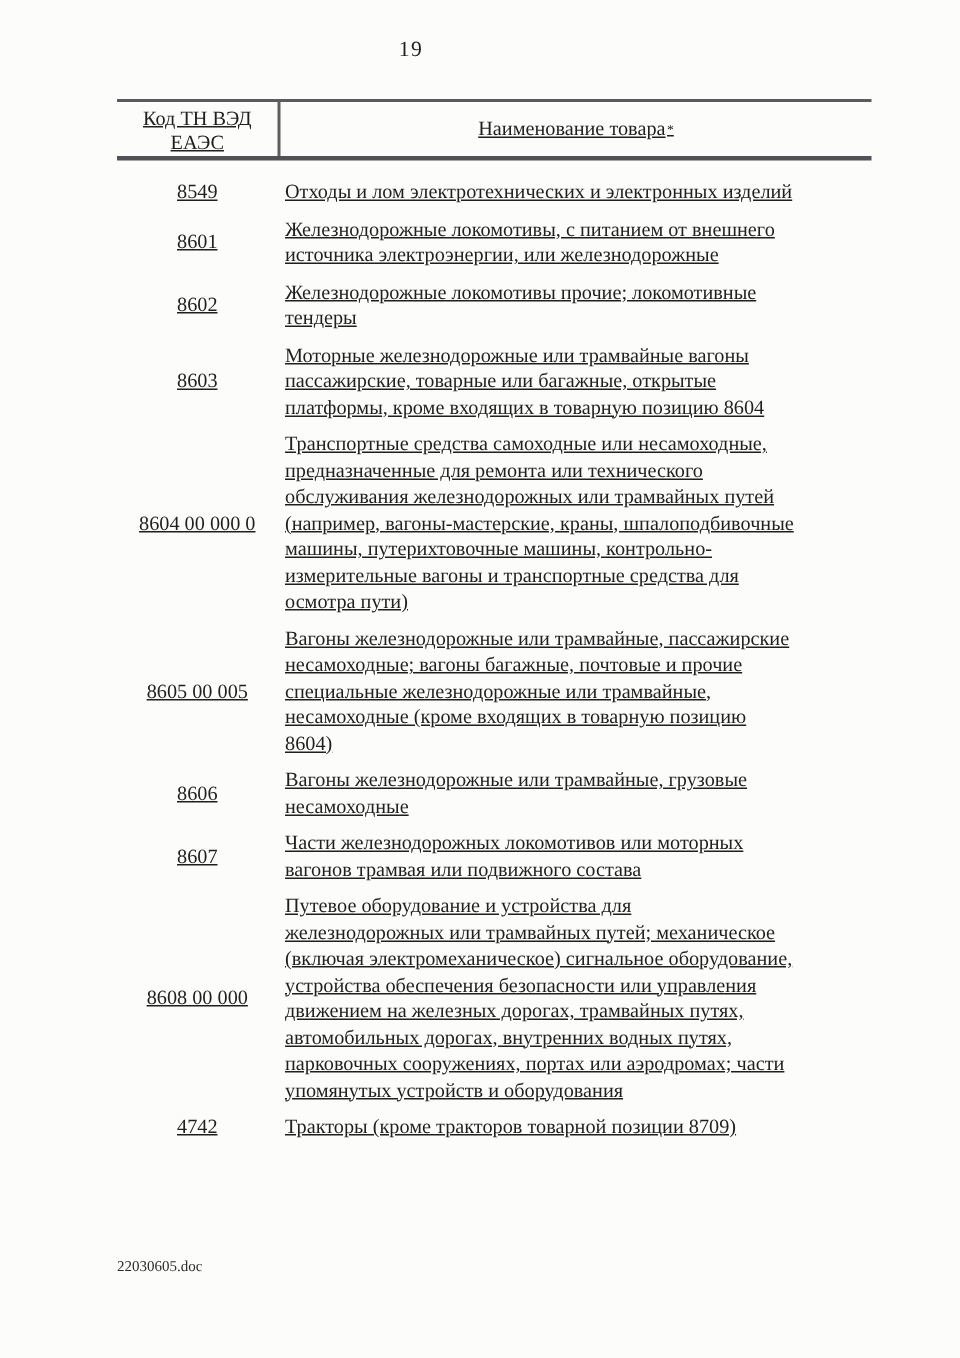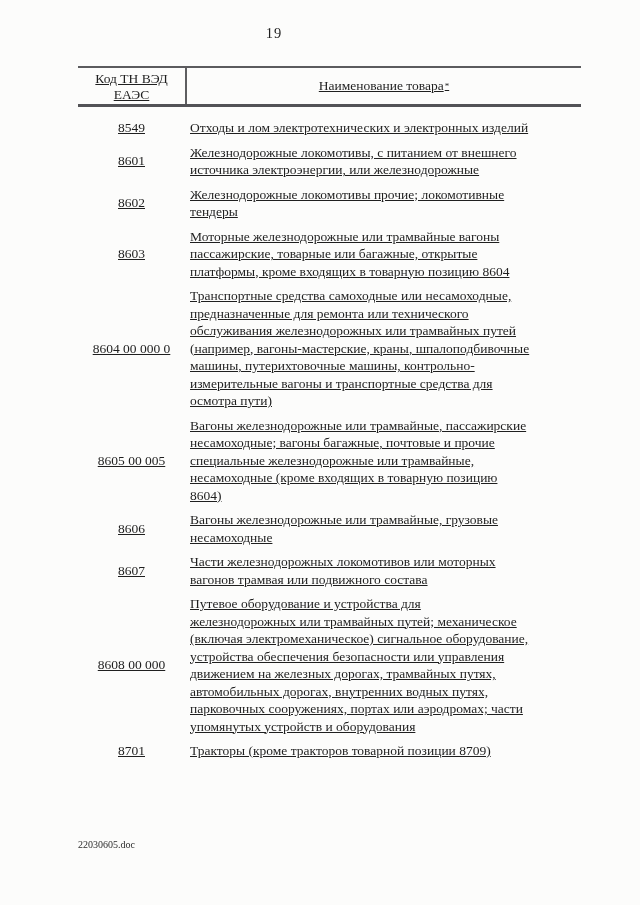--- a/index.html
+++ b/index.html
@@ -156,21 +156,21 @@
         <div class="desc">Путевое оборудование и устройства для
 железнодорожных или трамвайных путей; механическое
 (включая электромеханическое) сигнальное оборудование,
 устройства обеспечения безопасности или управления
 движением на железных дорогах, трамвайных путях,
 автомобильных дорогах, внутренних водных путях,
 парковочных сооружениях, портах или аэродромах; части
 упомянутых устройств и оборудования</div>
       </div>
       <div class="row">
-        <div class="code">8701</div>
+        <div class="code">4742</div>
         <div class="desc">Тракторы (кроме тракторов товарной позиции 8709)</div>
       </div>
     </div>
 
   </div>
 
   <div class="doc-footer">22030605.doc</div>
 
 </div>
 

